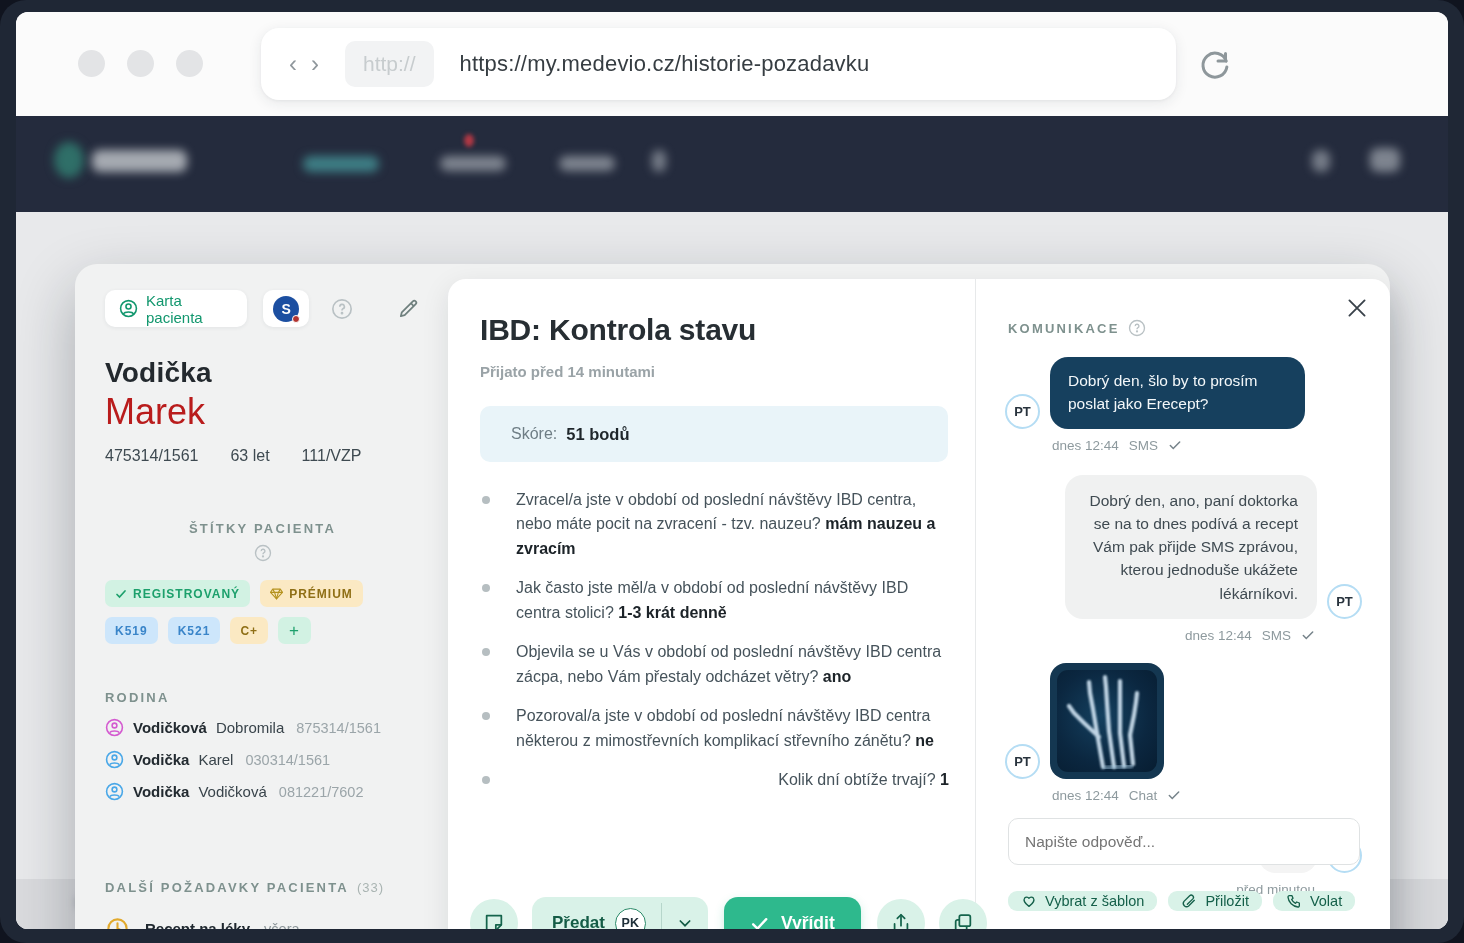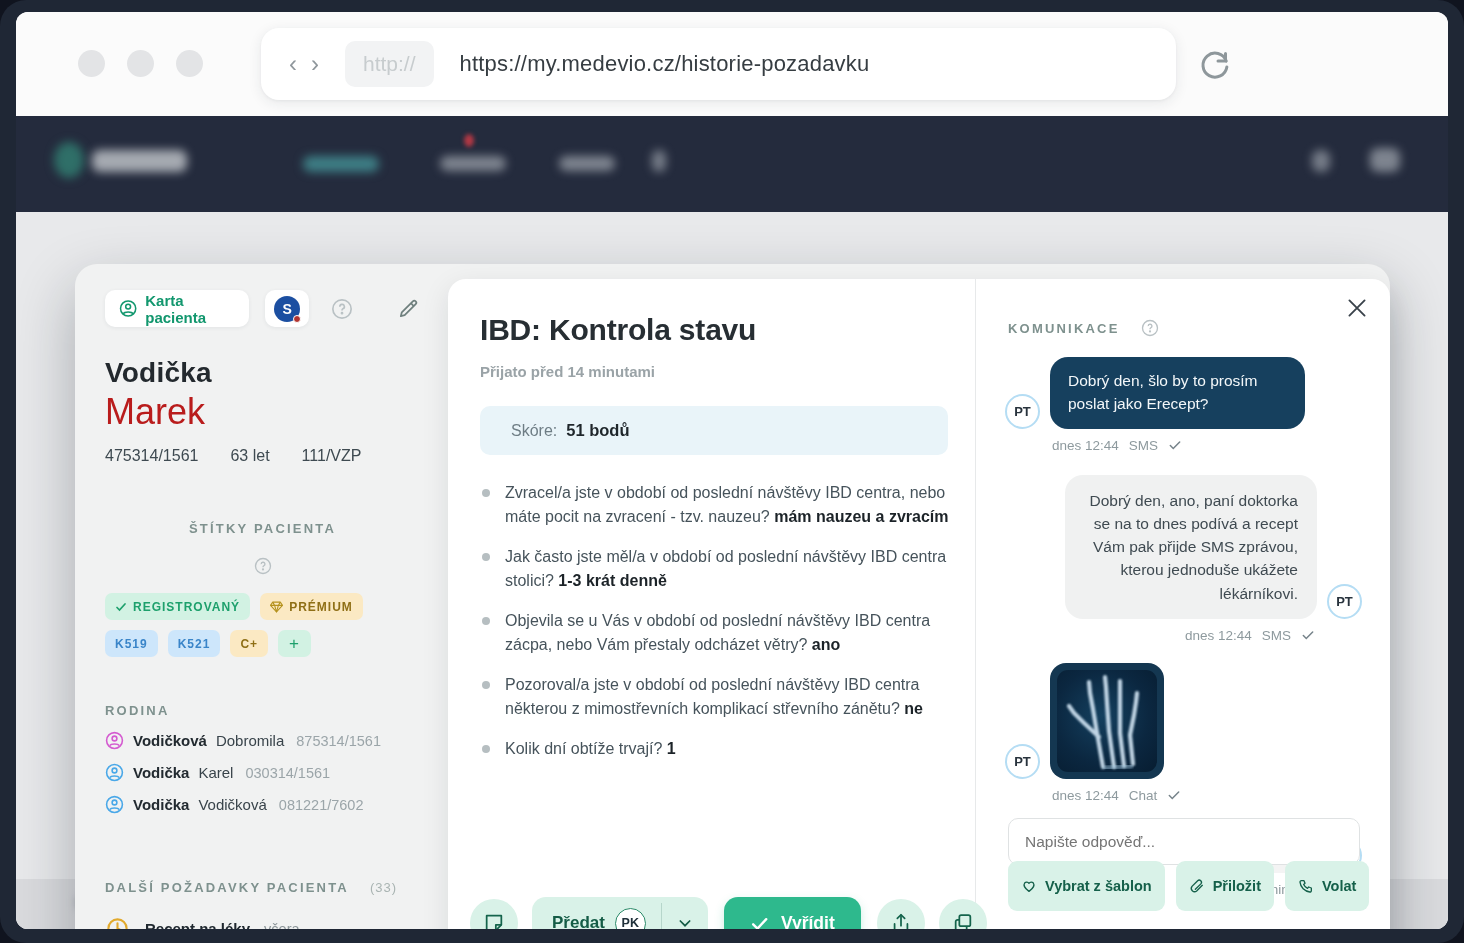--- a/index.html
+++ b/index.html
@@ -30,31 +30,31 @@
            box-shadow:0 24px 60px rgba(15,25,35,.30); }
   .card { position:absolute; left:373px; top:15px; right:0px; bottom:11px; background:#fff; border-radius:18px;
           box-shadow:0 8px 28px rgba(20,30,40,.10); }
   .divider { position:absolute; left:527px; top:0; bottom:0; width:1px; background:#e7e9ea; }
 
   
   .lpanel { position:absolute; left:0; top:0; width:373px; bottom:0; padding:26px 28px 0 30px; }
   .pill-row { display:flex; align-items:center; }
   .pill { background:#fff; border-radius:10px; height:37px; display:flex; align-items:center; padding:0 14px;
           box-shadow:0 1px 4px rgba(30,40,50,.07); }
-  .pill .txt { color:#12976e; font-weight:bold; font-size:15px; margin-left:8px; }
+  .pill .txt { color:#12976e; font-weight:normal; font-size:15px; margin-left:8px; }
   .s-pill { margin-left:16px; width:50px; justify-content:center; padding:0; }
   .s-circ { width:26px; height:26px; border-radius:50%; background:#1c4fa1; color:#fff; font-size:14px; font-weight:bold;
             display:flex; align-items:center; justify-content:center; position:relative; }
   .s-circ i { position:absolute; right:-1px; bottom:-1px; width:8px; height:8px; border-radius:50%; background:#b23430; border:1.5px solid #fff; font-style:normal;}
   .help-ic { margin-left:22px; color:#b9c1c4; }
   .pencil { margin-left:44px; color:#6f807e; }
   .p-name1 { margin-top:30px; font-size:28px; font-weight:600; color:#23292e; letter-spacing:.2px;}
   .p-name2 { font-size:36px; font-weight:400; color:#b91c1c; margin-top:2px; }
   .p-meta { margin-top:14px; display:flex; gap:32px; font-size:16px; color:#3e4a51; }
-  .sec-head { font-size:13px; letter-spacing:2.2px; color:#7e918e; font-weight:bold; display:flex; align-items:center; gap:21px; }
+  .sec-head { font-size:13px; letter-spacing:2.2px; color:#7e918e; font-weight:bold; display:flex; align-items:center; gap:8px; }
   .tags-head { margin-top:56px;flex-direction:column; }
   .tagwrap { margin-top:18px; display:flex; flex-wrap:wrap; gap:10px; width:300px; }
   .tag { height:27px; border-radius:7px; padding:0 10px; display:flex; align-items:center; gap:6px;
          font-size:12px; font-weight:bold; letter-spacing:1px; }
   .tag.mint { background:#d2f2e3; color:#1da06c; }
   .tag.amber { background:#fbe9c3; color:#8f6f16; }
   .tag.blue { background:#cde6fb; color:#3a85c9; }
   .tag.add { background:#d2f2e3; color:#1da06c; font-size:17px; padding:0 11px; font-weight:400;}
   .fam-head { margin-top:46px; }
   .fam-row { display:flex; align-items:center; gap:9px; margin-top:13px; font-size:15px; }
@@ -66,25 +66,25 @@
   .req-rows { position:absolute; top:640px; left:30px; right:20px; }
   .req-row { display:flex; align-items:center; margin-top:13px; font-size:15px; }
   .req-ic { width:24px; display:flex; justify-content:center; }
   .req-label { font-weight:bold; color:#202930; margin-left:16px; }
   .req-time { color:#8b9599; font-size:14.5px; margin-left:14px; }
 
   
   .center { position:absolute; left:0; top:0; width:527px; bottom:0; }
   .rq-title { margin:34px 28px 0 32px; font-size:30px; font-weight:700; color:#272e33; letter-spacing:-.2px; }
   .rq-received { margin:16px 0 0 32px; font-size:15px; color:#9aa3a7;font-weight:bold; }
-  .score-box { margin:26px 27px 0 32px; height:49px; background:#e9f4f9; border-radius:10px; display:flex; align-items:center; padding-left:31px; font-size:16px; }
+  .score-box { margin:26px 27px 0 32px; height:56px; background:#e9f4f9; border-radius:10px; display:flex; align-items:center; padding-left:31px; font-size:16px; }
   .score-lbl { color:#6e7d85; }
   .score-val { color:#1f262b; font-weight:bold; margin-left:9px; font-size:16.5px; }
   .q-list { margin:26px 26px 0 34px; }
-  .q-row { display:flex; gap:15px; margin-bottom:15px; }
+  .q-row { display:flex; gap:26px; margin-bottom:15px;justify-content:space-between; }
   .q-dot { width:8px; height:8px; border-radius:50%; background:#b6bec1; margin-top:8px; flex:none; }
   .q-text { font-size:16px; line-height:1.53; color:#46535b; }
   .q-ans { font-weight:bold; color:#1c2328; }
   .actions { position:absolute; left:22px; bottom:22px; display:flex; align-items:center; }
   .circ-btn { width:48px; height:48px; border-radius:50%; background:#d9f2e8; display:flex; align-items:center; justify-content:center; color:#14644c; }
   .predat { margin-left:14px; height:52px; background:#d9f2e8; border-radius:14px; display:flex; align-items:stretch; }
   .predat-main { display:flex; align-items:center; padding:0 15px 0 20px; gap:10px; }
   .predat-lbl { font-size:17px; font-weight:bold; color:#145c46; }
   .pk-circ { width:31px; height:31px; border-radius:50%; background:#fff; border:1.6px solid #2a8a68; color:#20303a;
              font-size:12.5px; font-weight:bold; display:flex; align-items:center; justify-content:center; letter-spacing:.3px;}
@@ -110,22 +110,22 @@
   .meta { display:flex; gap:10px; align-items:center; font-size:13.5px; color:#8e9a9e; margin-top:9px; }
   .meta.in { margin-left:47px; }
   .meta.out { justify-content:flex-end; margin-right:47px; }
   .meta .chk { color:#76838a; }
   .xray-wrap { margin-left:10px; width:114px; height:116px; border-radius:16px; background:#143751; padding:7px; }
   .xray-inner { width:100%; height:100%; border-radius:11px; overflow:hidden; background:radial-gradient(circle at 45% 45%, #14405f 0%, #0b2740 60%, #071d31 100%); }
   .call-bubble { width:58px; height:54px; border-radius:16px; background:#f4f4f4; display:flex; align-items:center; justify-content:center; margin-right:10px; }
   .reply-box { position:absolute; left:33px; right:30px; bottom:106px; height:47px; border:1px solid #dfe2e3; border-radius:10px;
                background:#fff; font-size:15.5px; color:#77838a; padding:0 16px; width:calc(100% - 63px); outline:none; font-family:"Liberation Sans",sans-serif;}
   .chips { position:absolute; left:33px; bottom:60px; display:flex; gap:11px; }
-  .chip { height:50px; background:#d9f2e8; border-radius:9px; display:flex; align-items:center; gap:8px; padding:0 13px;
-          color:#15604a; font-size:14.5px; font-weight:bold; }
+  .chip { height:20px; background:#d9f2e8; border-radius:9px; display:flex; align-items:center; gap:8px; padding:0 13px;
+          color:#15604a; font-size:14.5px; font-weight:normal; }
   svg { display:block; }
 </style>
 </head>
 <body>
 
 <div class="frame">
   <div class="browser">
 
     <div class="chrome">
       <div class="dots">

